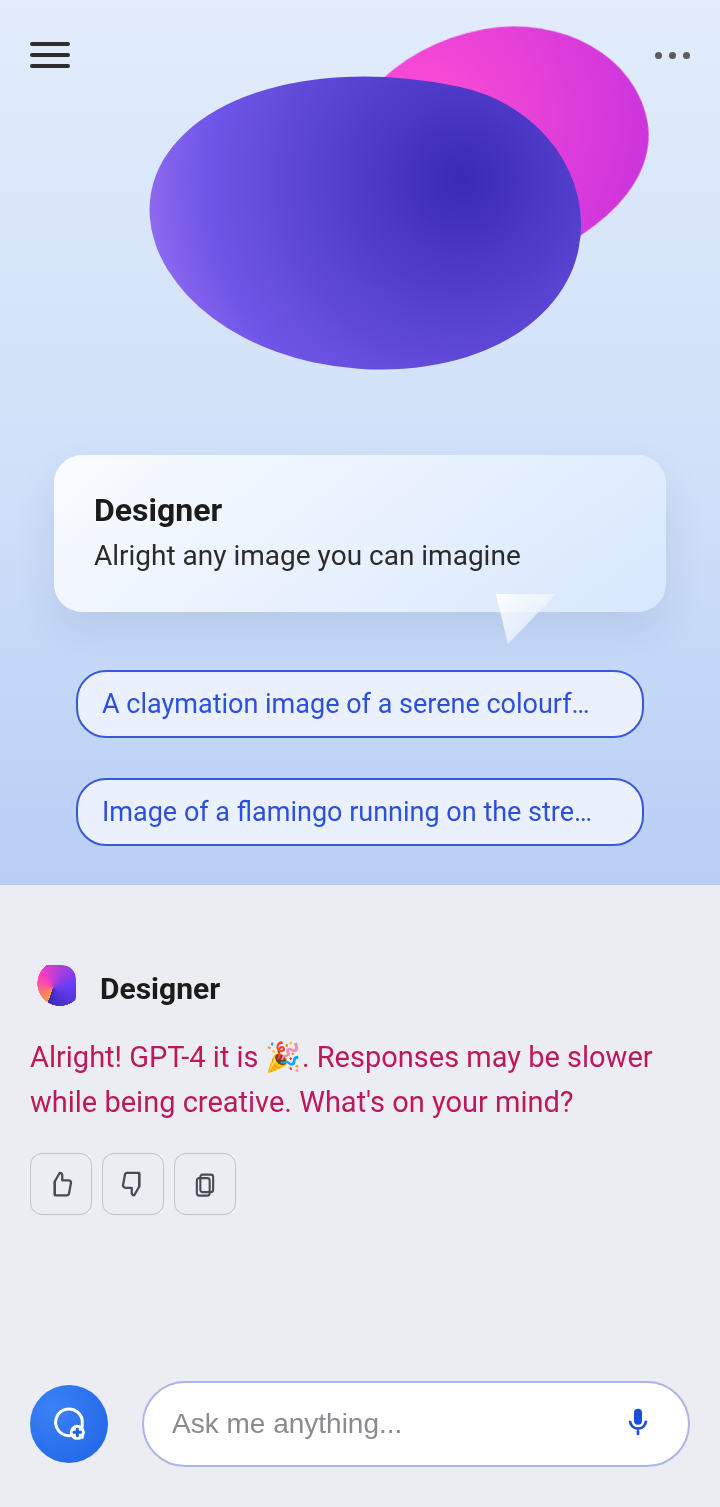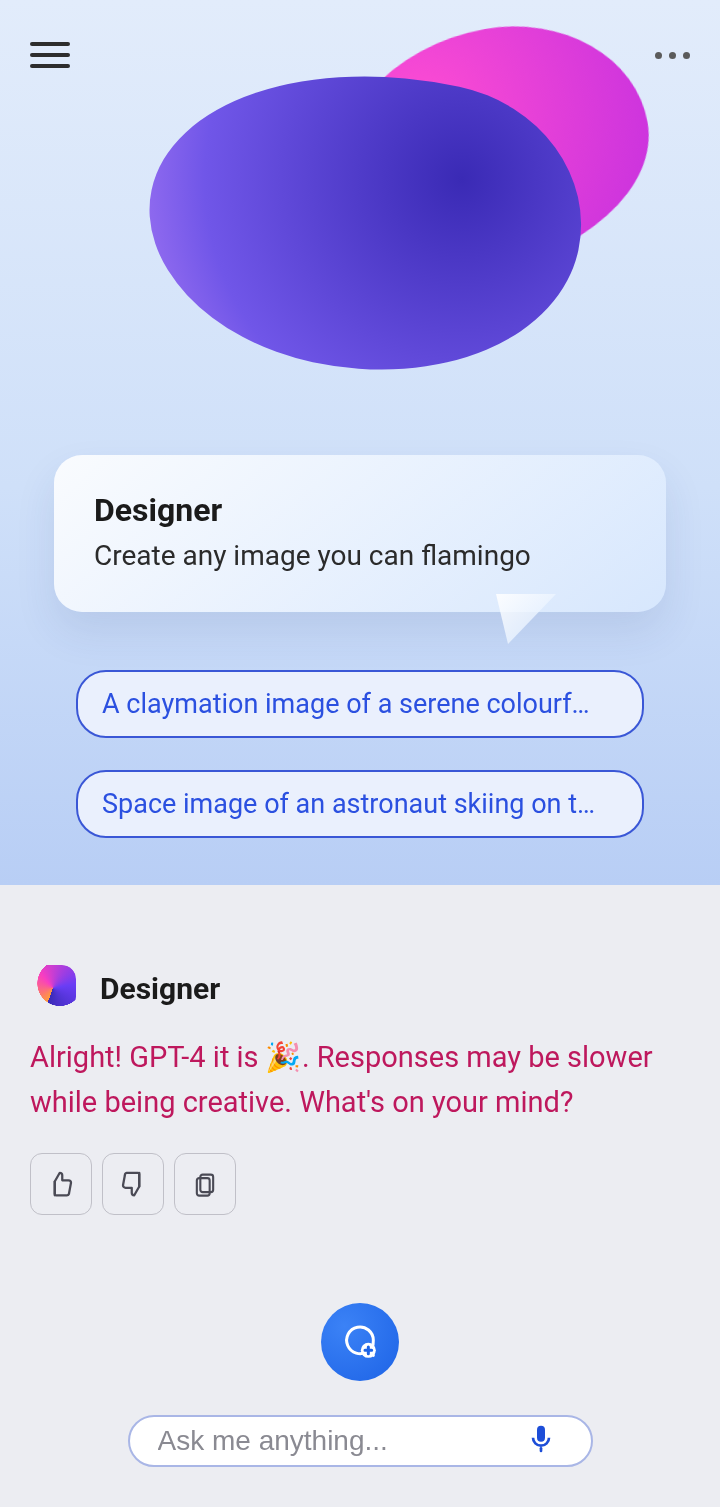--- a/index.html
+++ b/index.html
@@ -76,21 +76,21 @@
   .intro-title { font-size: 32px; font-weight: 700; color: #1b1b1b; margin-bottom: 10px; }
   .intro-sub { font-size: 28px; color: #2b2b2b; }
 
   
   .pills {
     position: absolute;
     top: 670px;
     left: 76px; right: 76px;
     display: flex;
     flex-direction: column;
-    gap: 32px;
+    gap: 40px;
   }
   .pill {
     border: 2px solid #3a57d6;
     background: #eaf0fd;
     color: #2b50e0;
     font-size: 27px;
     padding: 16px 24px;
     border-radius: 30px;
     white-space: nowrap;
     overflow: hidden;
@@ -126,21 +126,20 @@
     cursor: pointer;
   }
 
   
   .input-bar {
     background: #ecedf2;
     padding: 30px 30px 40px 30px;
     display: flex;
     align-items: center;
     gap: 34px;
-    flex-direction: column;
   }
   .new-chat-btn {
     width: 78px; height: 78px;
     border-radius: 50%;
     background: radial-gradient(circle at 30% 30%, #3b82f6, #1d63e6);
     display: flex; align-items: center; justify-content: center;
     cursor: pointer;
     flex-shrink: 0;
   }
   .ask-wrap {
@@ -182,25 +181,26 @@
     </div>
     <div class="dots">
       <span></span>
         <span></span>
         <span></span>
     </div>
   </div>
 
   <div class="intro-card">
     <div class="intro-title">Designer</div>
-    <div class="intro-sub">Create any image you can flamingo</div>
+    <div class="intro-sub">Alright any image you can imagine</div>
   </div>
 
   <div class="pills">
     <div class="pill">A claymation image of a serene colourf…</div>
+    <div class="pill">Image of a flamingo running on the stre…</div>
     <div class="pill">Space image of an astronaut skiing on t…</div>
   </div>
 </div>
 
 <div class="chat-area">
   <div class="msg-header">
     <div class="designer-icon"></div>
     <div class="msg-name">Designer</div>
   </div>
   <div class="msg-body">Alright! GPT-4 it is 🎉. Responses may be slower while being creative. What's on your mind?</div>

